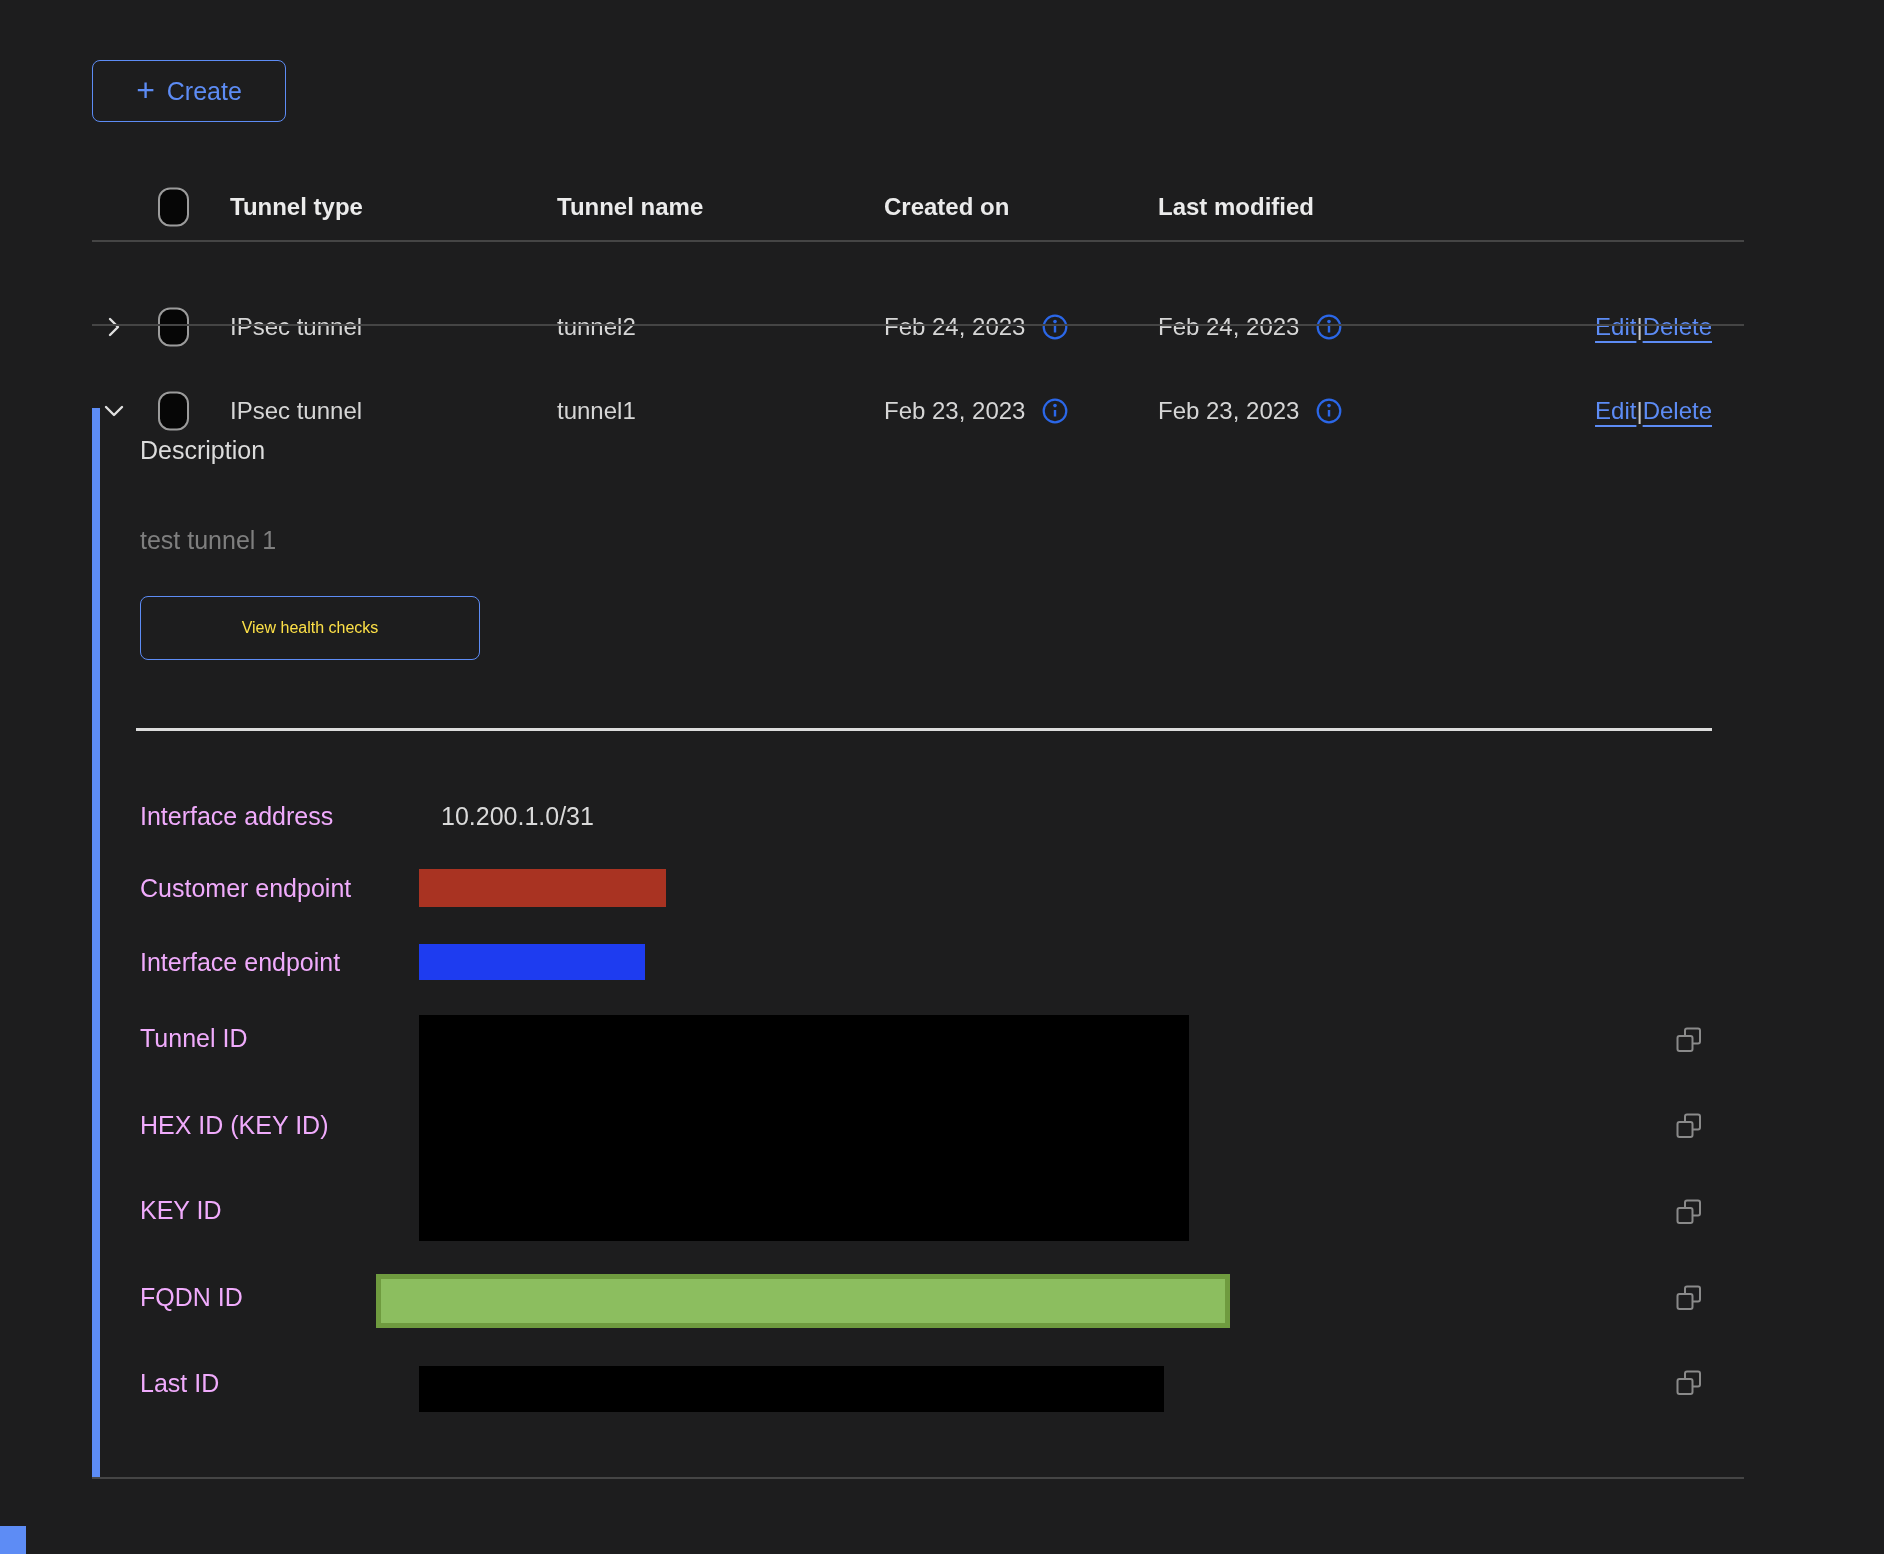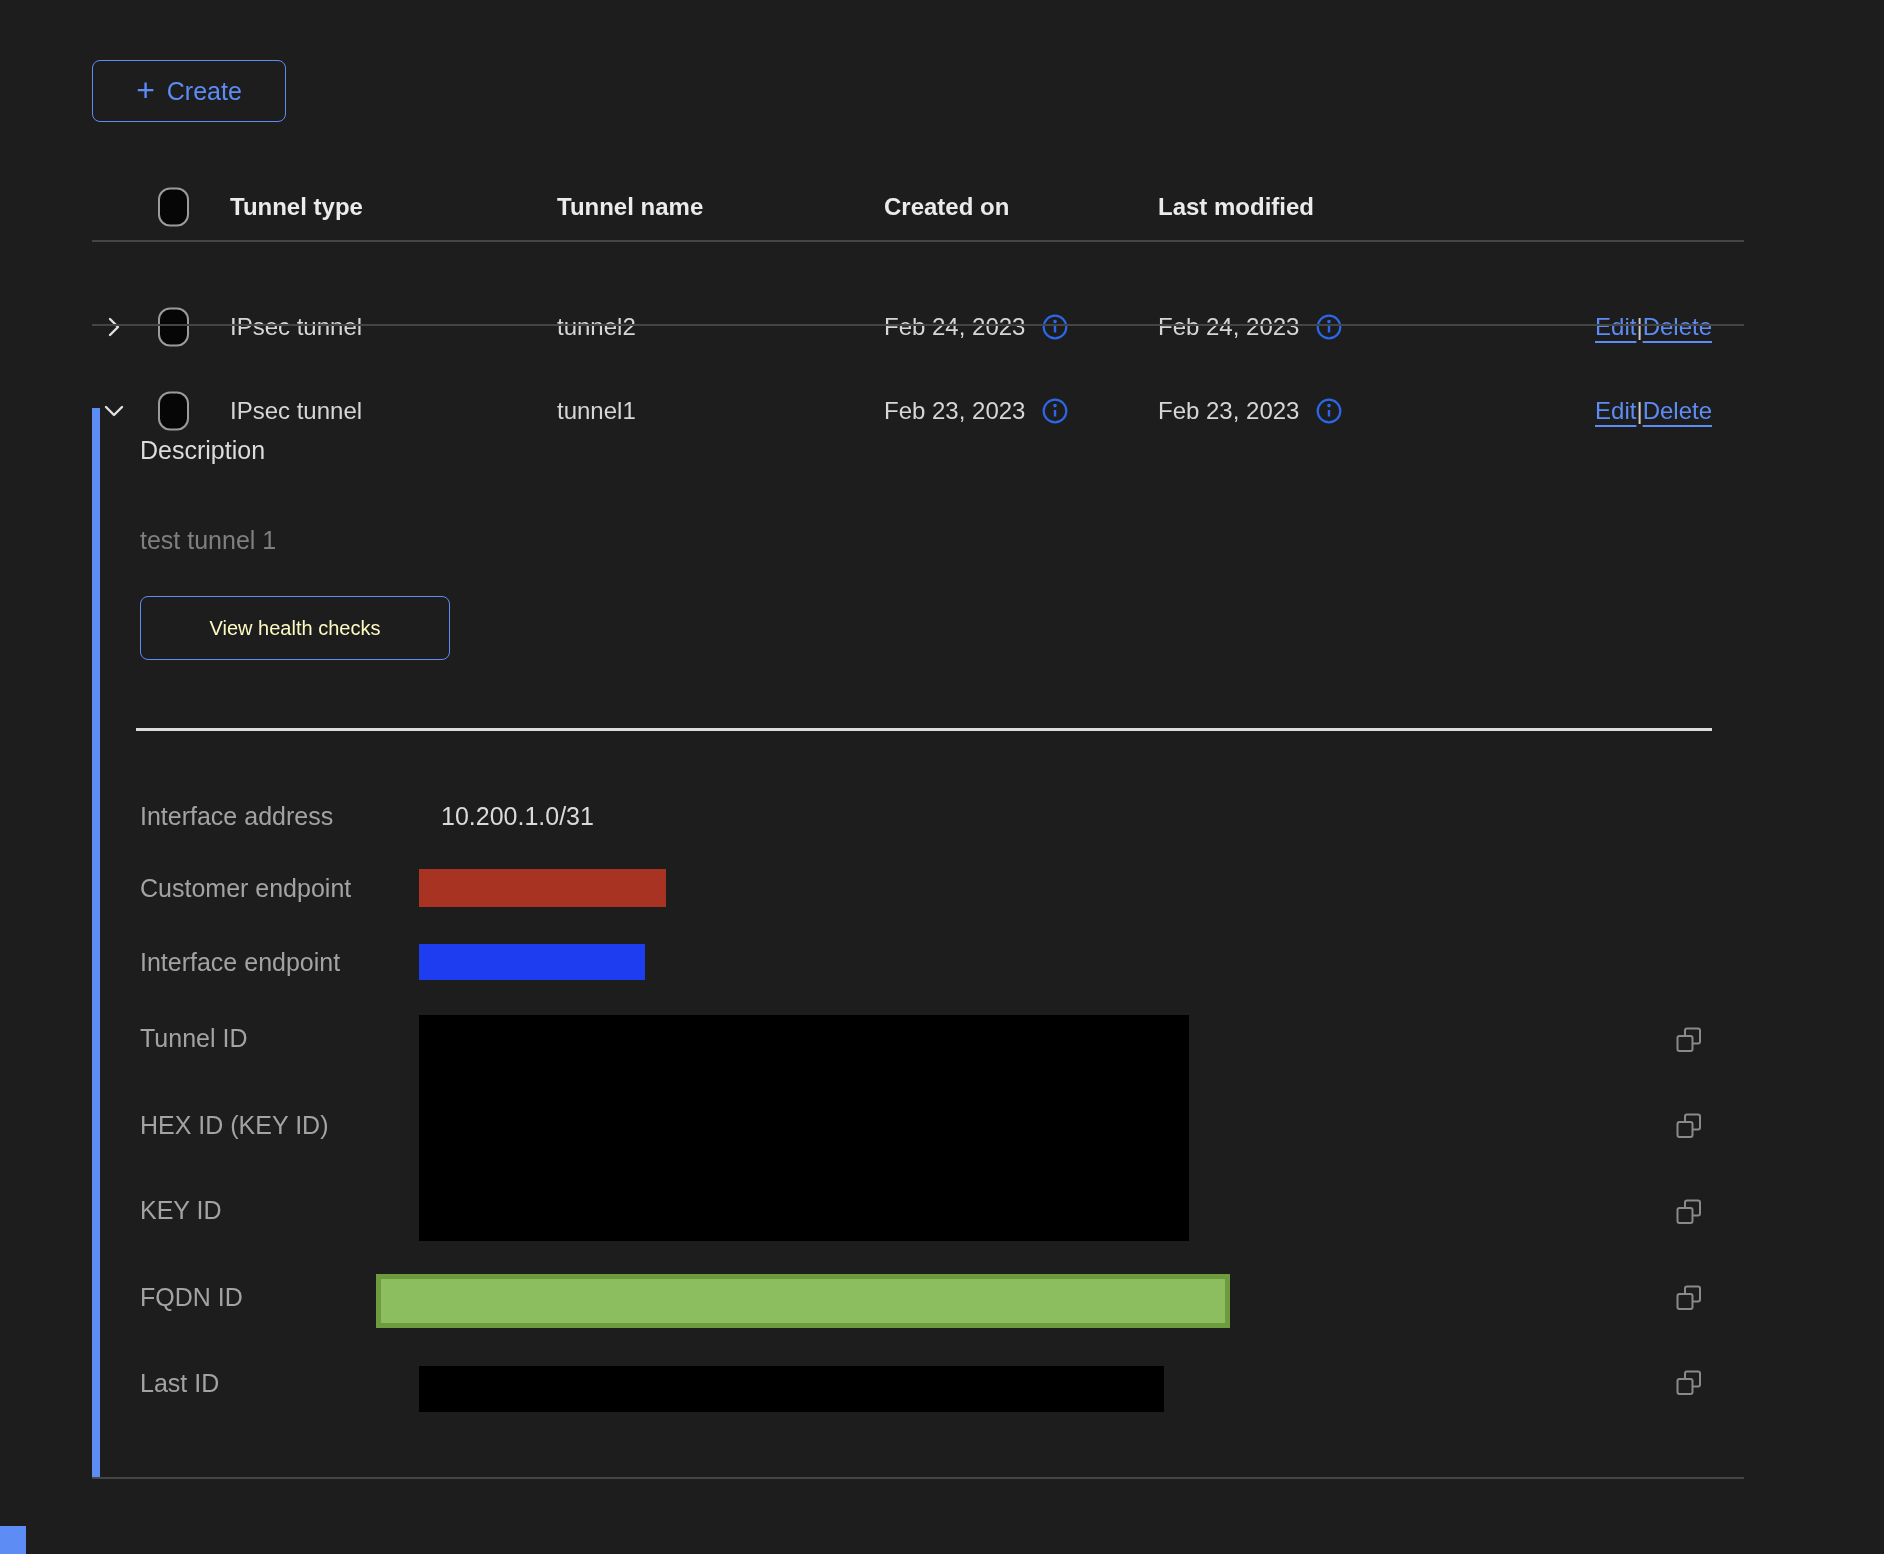--- a/index.html
+++ b/index.html
@@ -47,26 +47,26 @@
   .actions .pipe { color:#c9c9c9; text-decoration:none; }
   .info-ic { cursor:pointer; display:block; }
   
   .panel {
     position:absolute; left:92px; top:408px; width:1652px; height:1069px;
     border-left:8px solid #5d8cf5;
   }
   .panel .desc-label { position:absolute; left:40px; top:28px; font-size:25px; color:#dcdcdc; }
   .panel .desc-value { position:absolute; left:40px; top:118px; font-size:25px; color:#7f7f7f; }
   .health-btn {
-    position:absolute; left:40px; top:188px; width:310px; height:64px;
+    position:absolute; left:40px; top:188px; width:340px; height:64px;
     background:transparent; border:1.5px solid #5d8cf5; border-radius:8px;
-    color:#fef9c3; font-size:20px; font-family:inherit; cursor:pointer;
+    color:#fde047; font-size:16px; font-family:inherit; cursor:pointer;
   }
   .white-line { position:absolute; left:36px; top:320px; width:1576px; height:3px; background:#dcdcdc; }
-  .f-label { position:absolute; left:40px; font-size:25px; color:#a3a3a3; white-space:nowrap; }
+  .f-label { position:absolute; left:40px; font-size:25px; color:#f0abfc; white-space:nowrap; }
   .f-value { position:absolute; left:341px; font-size:25px; color:#dadada; white-space:nowrap; }
   .redact { position:absolute; }
   .r-red   { left:319px; top:461px; width:247px; height:38px; background:#a93322; }
   .r-blue  { left:319px; top:536px; width:226px; height:36px; background:#1e3cf0; }
   .r-black-big  { left:319px; top:607px; width:770px; height:226px; background:#000; }
   .r-green { left:276px; top:866px; width:854px; height:54px; background:#8cbe5f; border:5px solid #6f9b3f; }
   .r-black-user { left:319px; top:958px; width:745px; height:46px; background:#000; }
   .copy-ic { position:absolute; left:1576px; width:26px; height:26px; cursor:pointer; }
   
   .corner-frag { position:absolute; left:0; top:1526px; width:26px; height:28px; background:#5d8cf5; }

